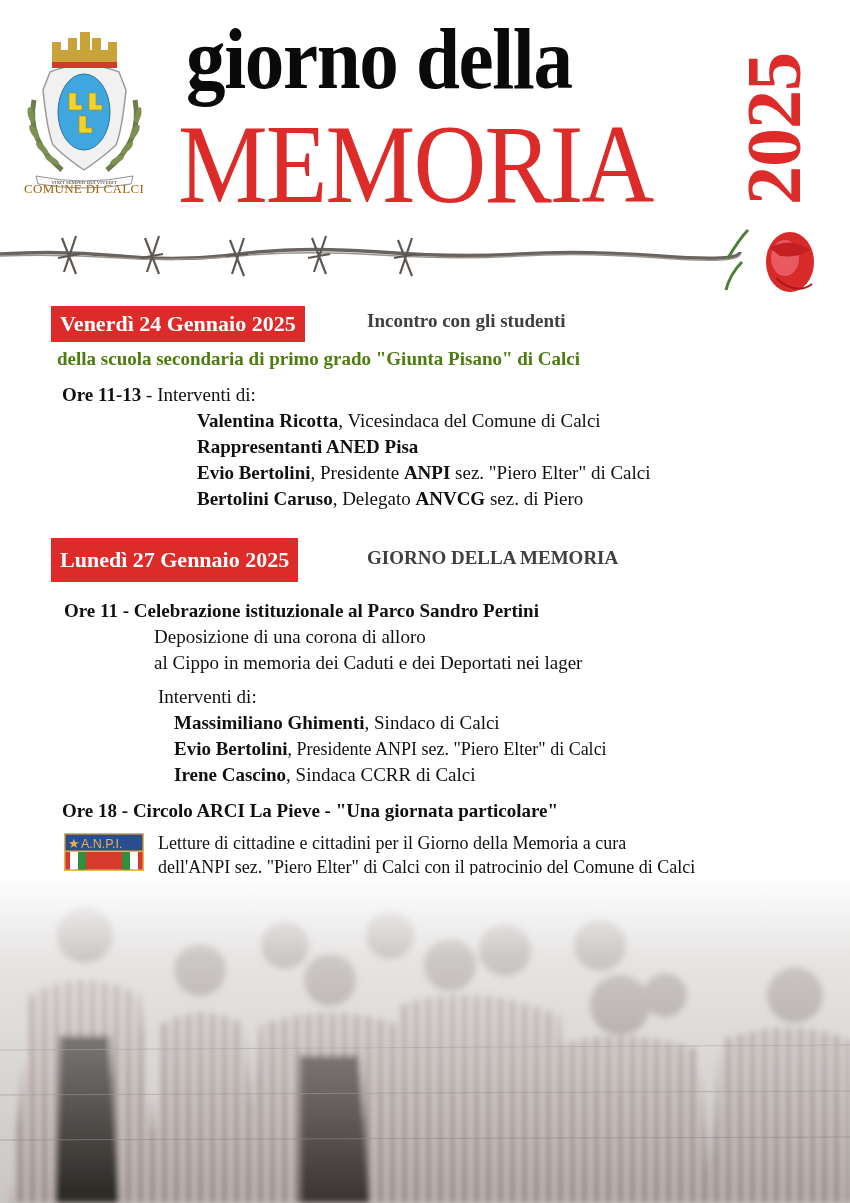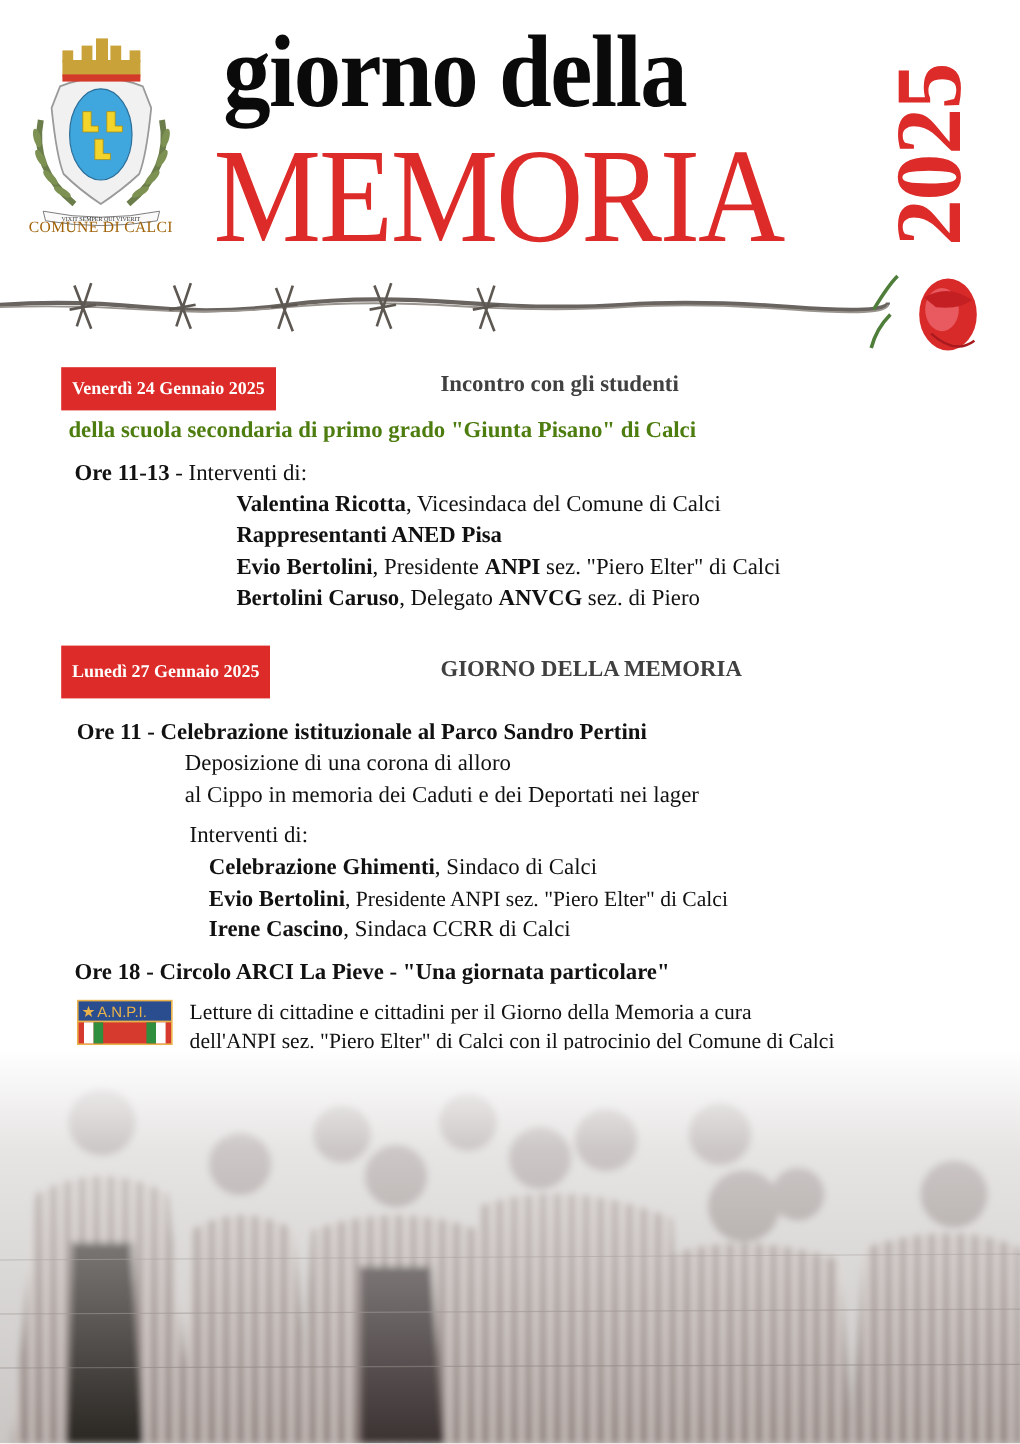--- a/index.html
+++ b/index.html
@@ -13,21 +13,21 @@
 
   
   #title-top { left:186px; top:16px; font-size:86px; font-weight:bold; line-height:1; letter-spacing:-1.5px; color:#0a0a0a; transform:scaleX(0.92); transform-origin:left top; }
   #title-main { left:178px; top:108px; font-size:112px; line-height:1; color:#dc2b28; letter-spacing:-2px; transform:scaleX(0.9); transform-origin:left top; }
   #title-year { left:735px; top:205px; font-size:78px; font-weight:bold; color:#dc2b28; transform:rotate(-90deg); transform-origin:left top; line-height:1; letter-spacing:-1px; }
 
   
   #wire { left:0; top:228px; width:850px; height:80px; }
 
   
-  .banner { background:#dc2b28; color:#fff; font-weight:bold; font-size:15px; line-height:36px; padding:0 9px; white-space:nowrap; }
+  .banner { background:#dc2b28; color:#fff; font-weight:bold; font-size:22px; line-height:36px; padding:0 9px; white-space:nowrap; }
   .red-head { color:#404040; font-weight:bold; font-size:19px; white-space:nowrap; }
   .red-sub { color:#4d7c0f; font-weight:bold; font-size:19px; white-space:nowrap; }
 
   .line { font-size:19px; white-space:nowrap; line-height:26px; }
   .b { font-weight:bold; }
   .sm { font-size:18px; }
 
   
   #photo { left:0; top:875px; width:850px; height:328px; }
 </style>
@@ -119,21 +119,21 @@
 </div>
 
 <div class="abs banner" style="left:51px; top:538px; line-height:44px;">Lunedì 27 Gennaio 2025</div>
 <div class="abs red-head" style="left:367px; top:547px;">GIORNO DELLA MEMORIA</div>
 
 <div class="abs line b" style="left:64px; top:598px;">Ore  11 - Celebrazione istituzionale al Parco Sandro Pertini</div>
 <div class="abs line" style="left:154px; top:624px;">Deposizione di una corona di alloro</div>
 <div class="abs line" style="left:154px; top:650px;">al Cippo in memoria dei Caduti e dei Deportati nei lager</div>
 <div class="abs line" style="left:158px; top:684px;text-align:center;">Interventi di:</div>
 <div class="abs line" style="left:174px; top:710px;">
-  <span class="b">Celebrazione Ghimenti</span><span>, Sindaco di Calci</span>
+  <span class="b">Massimiliano Ghimenti</span><span>, Sindaco di Calci</span>
 </div>
 <div class="abs line" style="left:174px; top:736px;">
   <span class="b">Evio Bertolini</span><span class="sm">, Presidente ANPI sez. "Piero Elter" di Calci</span>
 </div>
 <div class="abs line" style="left:174px; top:762px;">
   <span class="b">Irene Cascino</span><span>, Sindaca CCRR di Calci</span>
 </div>
 
 <div class="abs line b" style="left:62px; top:798px;">Ore  18 - Circolo ARCI La Pieve - "Una giornata particolare"</div>
 

